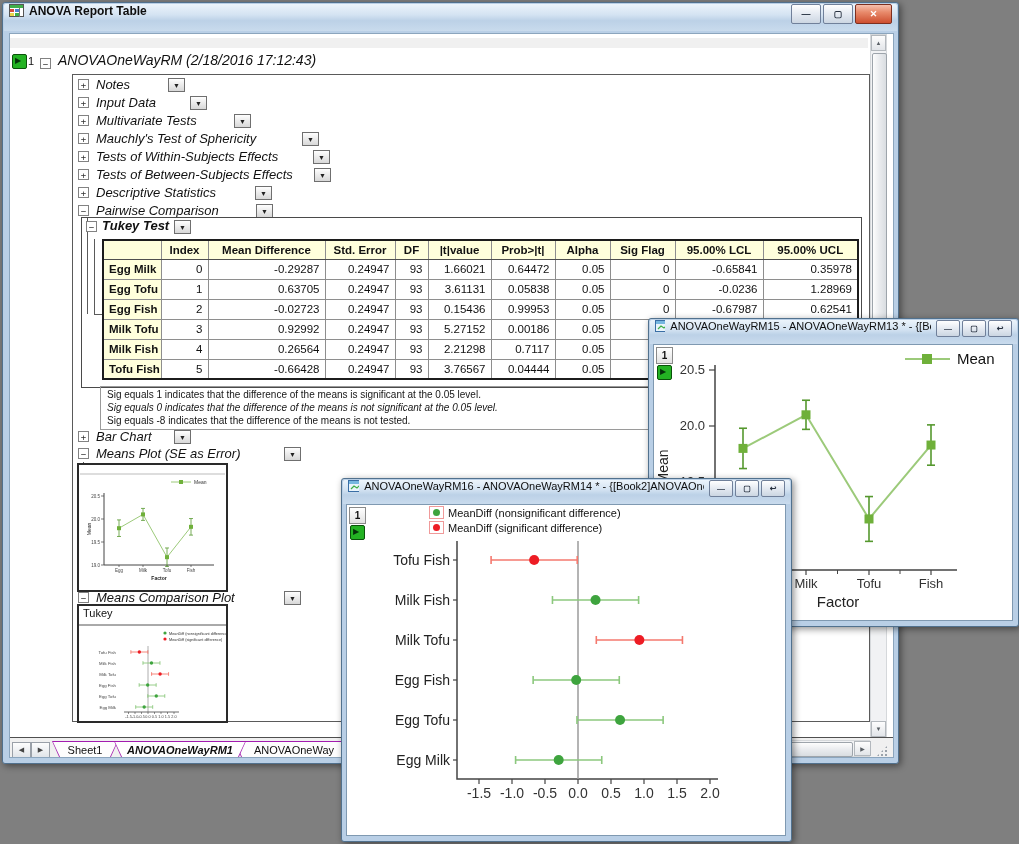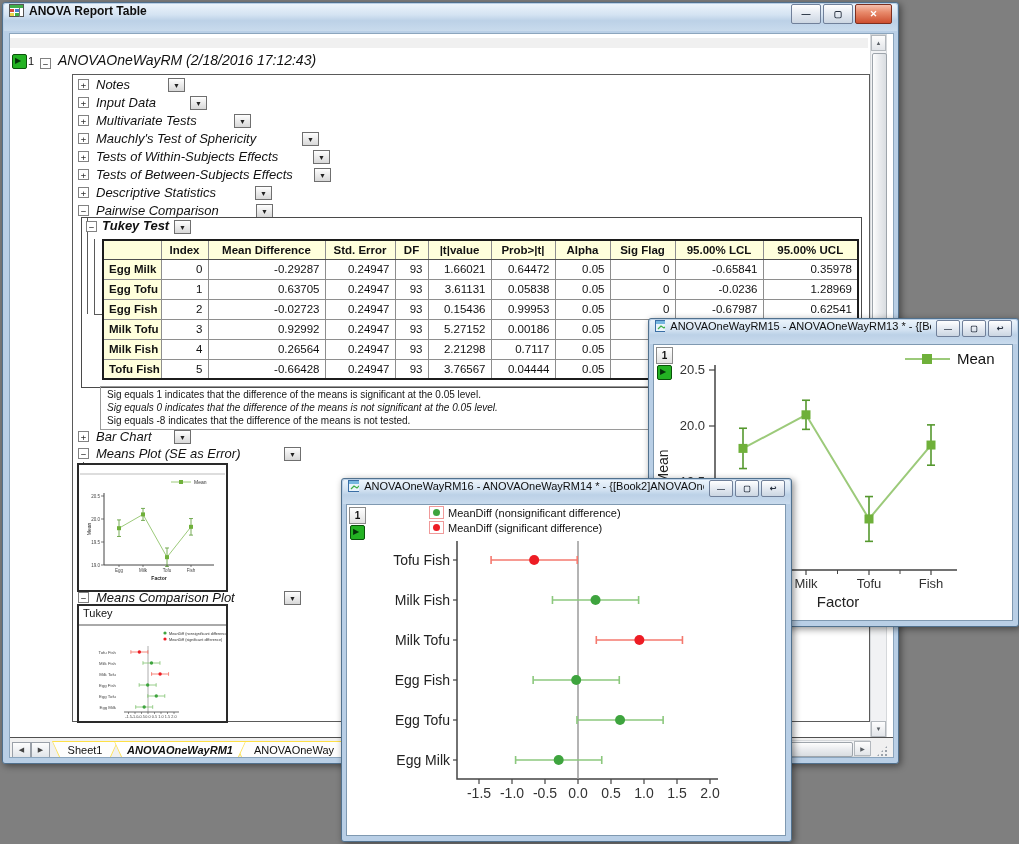--- a/index.html
+++ b/index.html
@@ -59,21 +59,21 @@
 
   
   .thumb{position:absolute;border:2px solid #2a2a2a;background:#fff;}
   .thumbtitle{position:absolute;left:4px;top:1px;font-size:11px;color:#111;}
 
   
   #bottombar{position:absolute;left:0;top:703px;width:883px;height:22px;background:#f0f0f0;
              border-top:1px solid #4f4f4f;}
   .navbtn{position:absolute;top:4px;width:17px;height:15px;border:1px solid #9aa0a8;
           background:linear-gradient(#fdfdfd,#dfe3e8);font-size:7px;line-height:14px;text-align:center;color:#444;}
-  .tab-outer{position:absolute;top:3px;height:18px;background:#fde047;}
+  .tab-outer{position:absolute;top:3px;height:18px;background:#a21caf;}
   .tab-inner{position:absolute;left:1px;right:1px;top:1px;bottom:0;background:#fdfdfd;
              font-size:11px;line-height:16px;text-align:center;color:#111;white-space:nowrap;overflow:hidden;}
   .tab-shape{clip-path:polygon(0 0,100% 0,calc(100% - 8px) 100%,8px 100%);}
 
   
   .sb-track{position:absolute;background:#f1f2f4;border:1px solid #d5d8db;box-sizing:border-box;}
   .sb-btn{position:absolute;border:1px solid #b3b8bd;background:linear-gradient(#fdfdfd,#e2e5e9);
           font-size:6px;text-align:center;color:#5a6066;box-sizing:border-box;}
   .sb-thumb{position:absolute;border:1px solid #9da4ab;border-radius:2px;
             background:linear-gradient(90deg,#fdfdfd,#e9ebee 50%,#d9dde1);}

